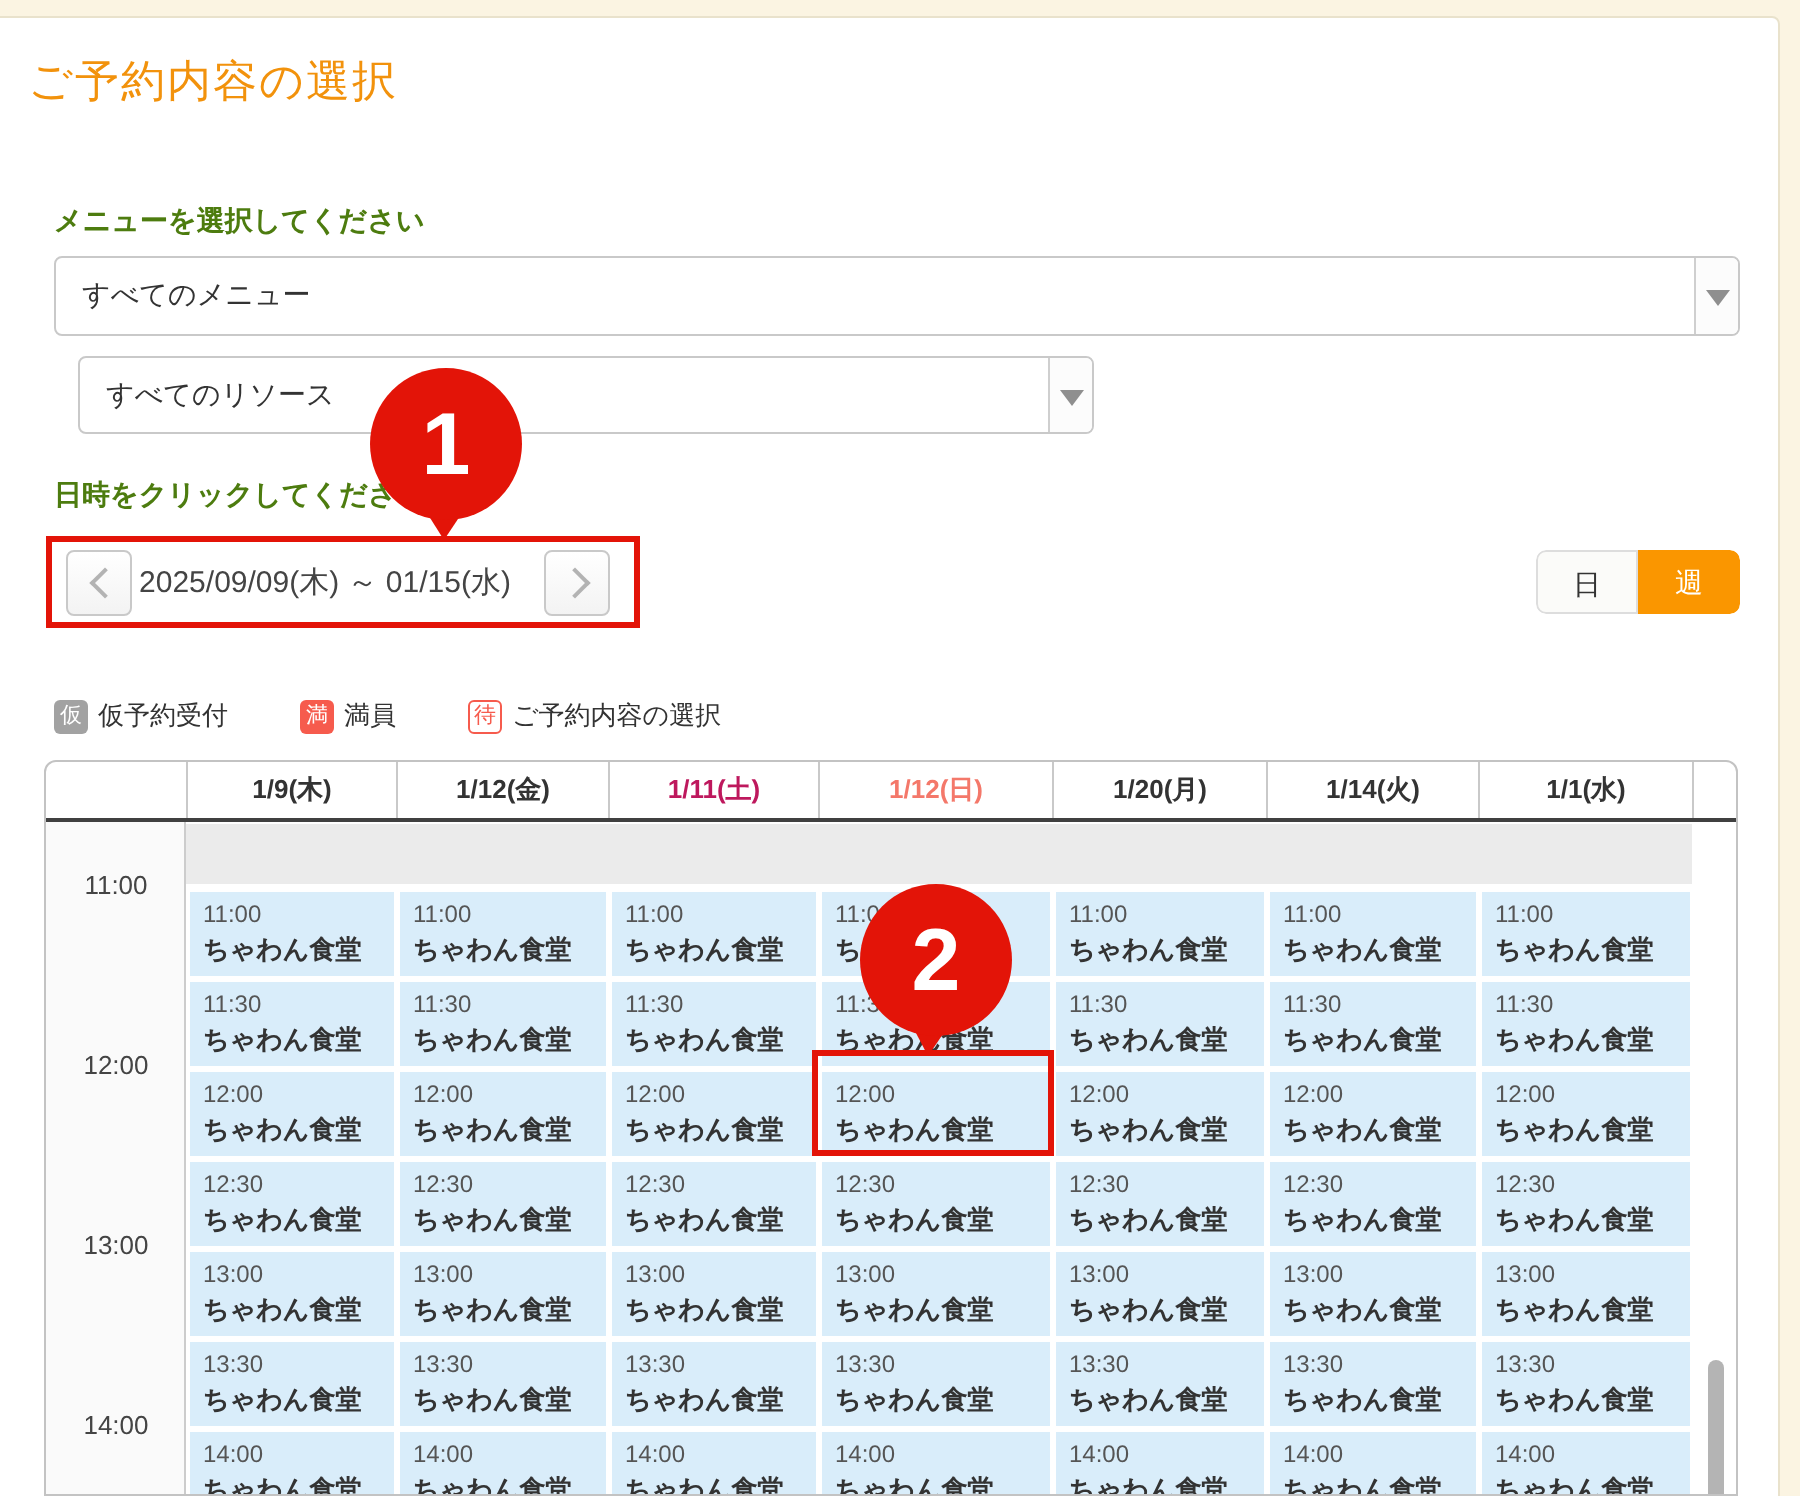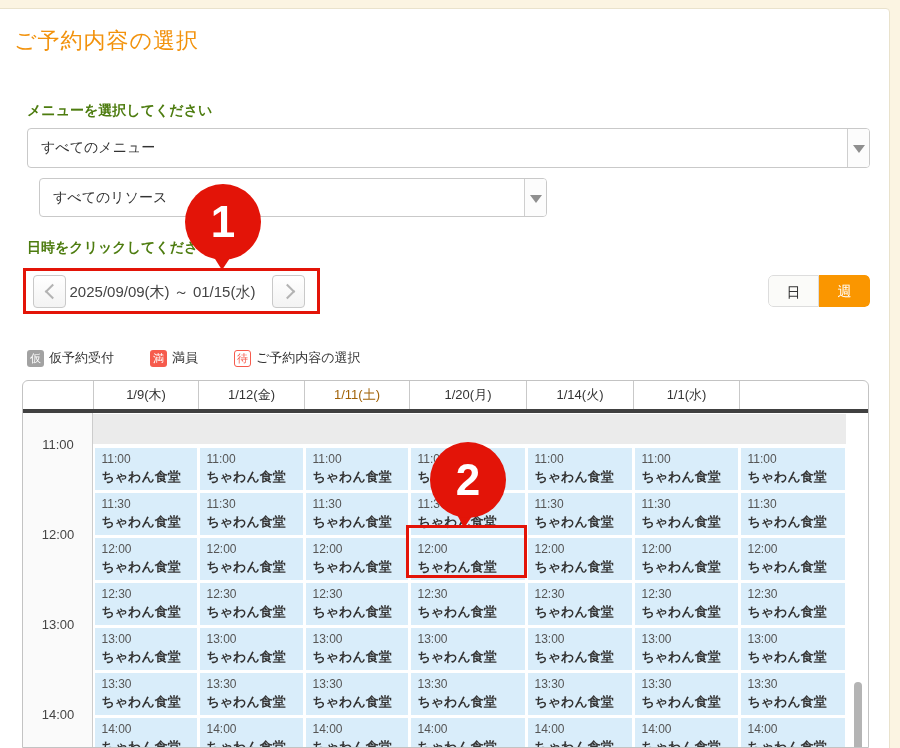--- a/index.html
+++ b/index.html
@@ -41,24 +41,24 @@
   .toggle-week{background:#fa9600;color:#fff;border-radius:0 5px 5px 0;}
   
   #legend{left:27px;top:349px;display:flex;align-items:center;font-size:13px;color:#333;}
   .legend-item{display:flex;align-items:center;margin-right:36px;}
   .badge{width:17px;height:17px;border-radius:3px;font-size:11px;line-height:17px;text-align:center;color:#fff;margin-right:5px;box-sizing:border-box;}
   .badge.gray{background:#a2a2a2;}
   .badge.red{background:#f65b4d;}
   .badge.outline{background:#fff;border:1px solid #f65b4d;color:#f65b4d;line-height:15px;}
   
   #calendar{left:22px;top:380px;width:847px;height:368px;border:1px solid #c3c3c3;border-radius:6px 6px 0 0;background:#fff;overflow:hidden;box-sizing:border-box;}
-  #cal-header{display:grid;grid-template-columns:70px 105px 106px 105px 117px 107px 106px 107px 1fr;height:28px;border-bottom:4px solid #404040;}
+  #cal-header{display:grid;grid-template-columns:70px 105px 106px 105px 117px 107px 106px 107px 1fr;height:28px;border-bottom:2px solid #404040;font-weight:bold;}
   .cal-h{font-size:13px;color:#333;text-align:center;line-height:28px;border-left:1px solid #c9c9c9;overflow:hidden;}
   .cal-h.time-h{border-left:none;}
-  .cal-h.sat{color:#a16207;}
+  .cal-h.sat{color:#be185d;}
   .cal-h.sun{color:#f4786a;}
   #cal-body{position:relative;height:339px;}
   #time-col{position:absolute;left:0;top:0;width:70px;height:100%;background:#fafafa;border-right:1px solid #cccccc;box-sizing:border-box;}
   .hour-label{position:absolute;left:0;width:70px;text-align:center;font-size:13px;color:#444;}
   .gray-strip{position:absolute;left:70px;top:1px;width:753px;height:30px;background:#ebebeb;}
   #rows{position:absolute;left:70px;top:33px;width:753px;}
   .cal-row{display:grid;grid-template-columns:105px 106px 105px 117px 107px 106px 107px;height:45px;}
   .slot-cell{margin:2px 1.5px 1px 1.5px;background:#d9edfa;padding:3px 4px 0 7px;box-sizing:border-box;overflow:hidden;cursor:pointer;}
   .slot-time{font-size:12px;color:#555;line-height:17px;}
   .slot-name{font-size:13px;font-weight:bold;color:#333;line-height:18px;}
@@ -120,20 +120,21 @@
   </div>
 </div>
 
 <div class="abs" id="calendar">
   <div id="cal-header">
     <div class="cal-h time-h"></div>
 
     <div class="cal-h">1/9(木)</div>
       <div class="cal-h">1/12(金)</div>
       <div class="cal-h sat">1/11(土)</div>
+      <div class="cal-h sun">1/12(日)</div>
       <div class="cal-h">1/20(月)</div>
       <div class="cal-h">1/14(火)</div>
       <div class="cal-h">1/1(水)</div>
       <div class="cal-h" id="track-corner"></div>
   </div>
   <div id="cal-body">
     <div id="time-col">
         <div class="hour-label" style="top: 24px;">11:00</div>
         <div class="hour-label" style="top: 114px;">12:00</div>
         <div class="hour-label" style="top: 204px;">13:00</div>

